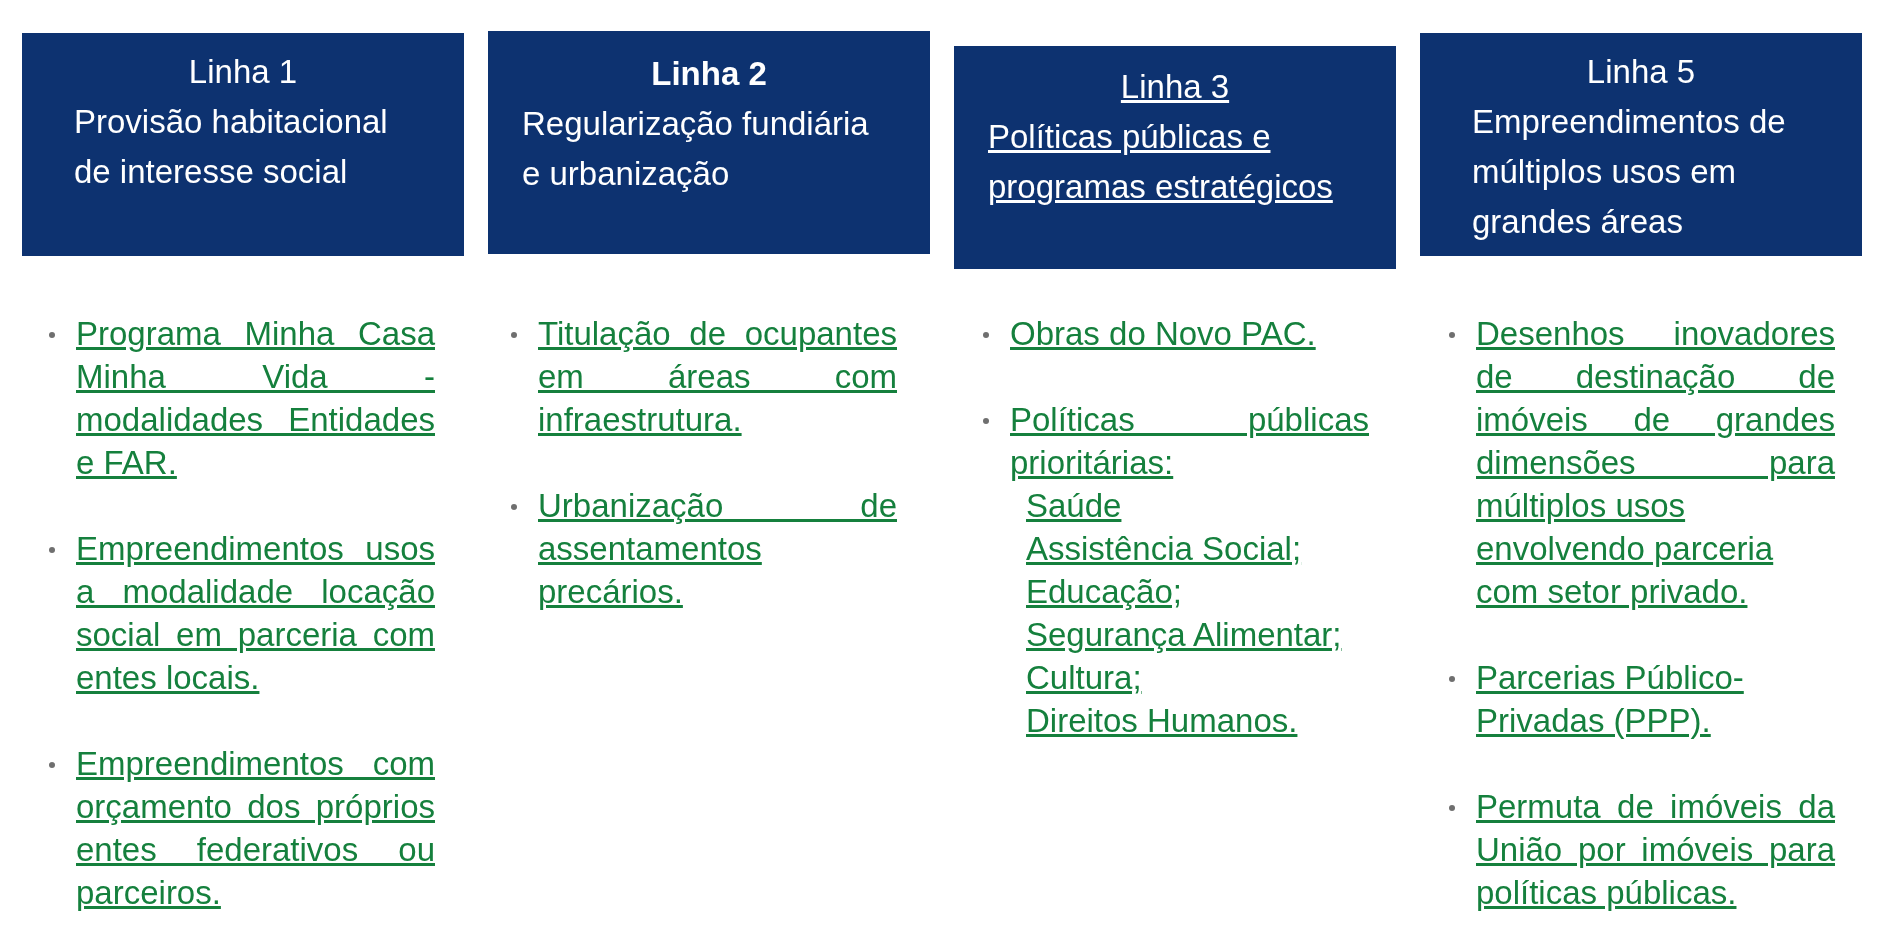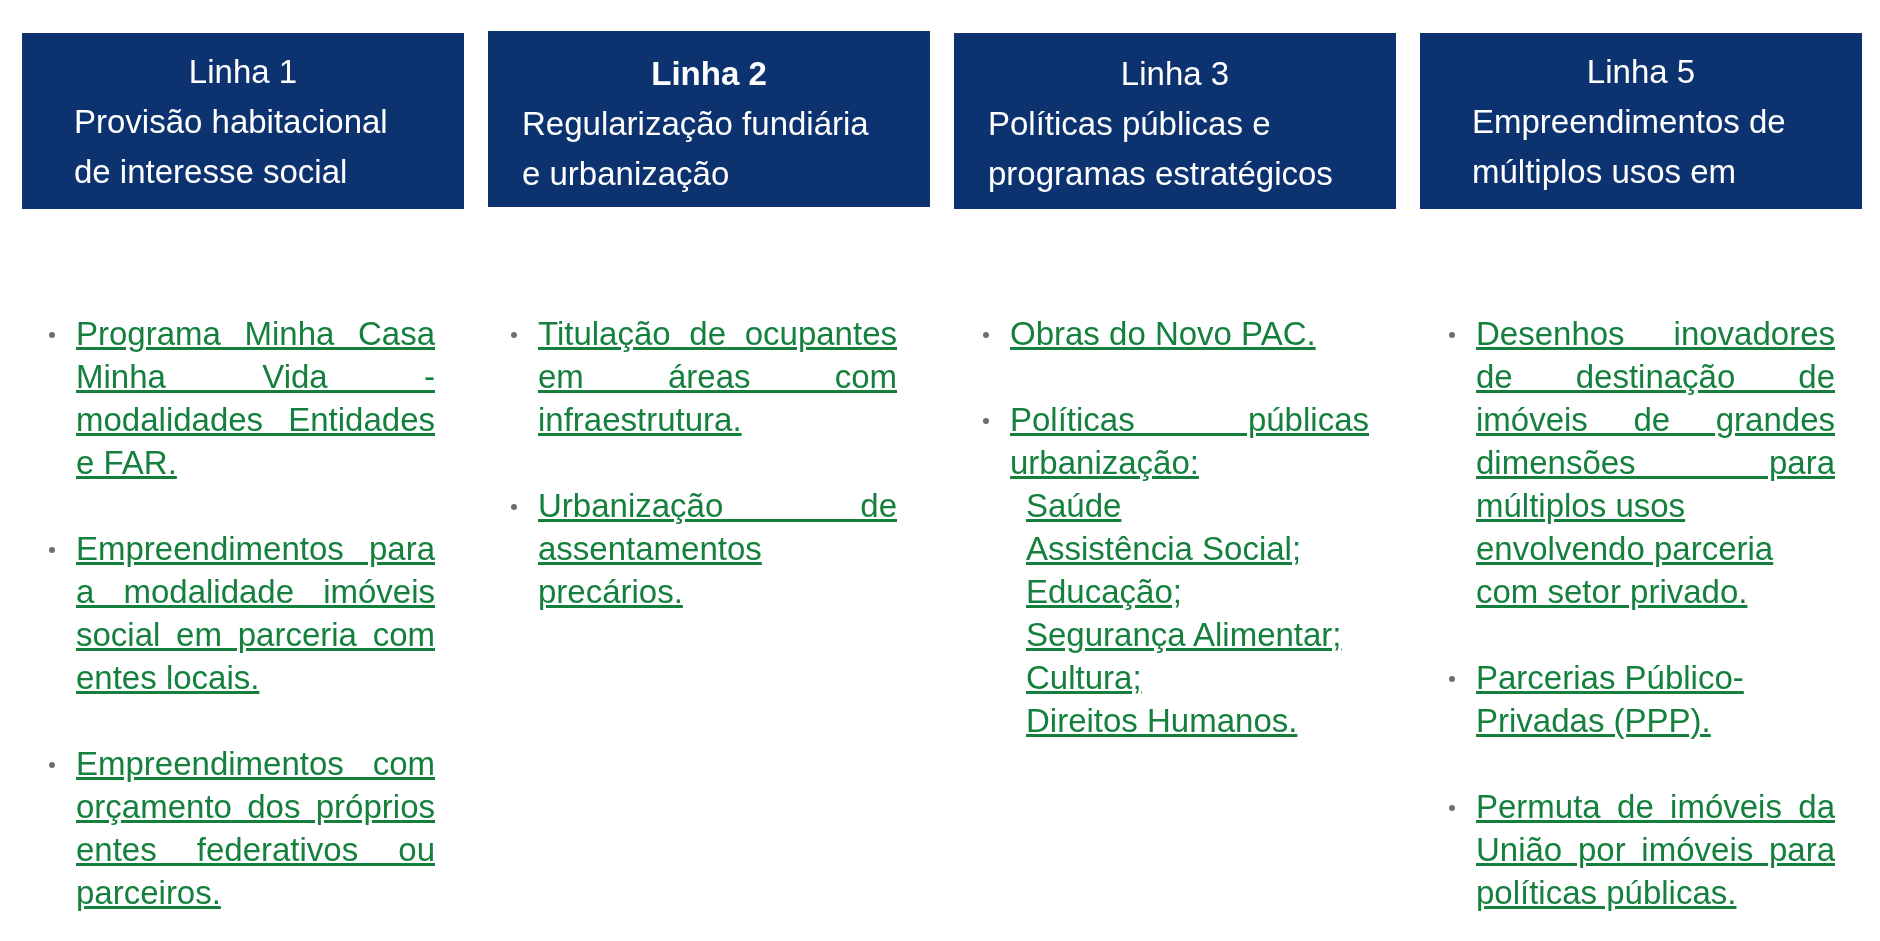--- a/index.html
+++ b/index.html
@@ -16,21 +16,21 @@
     }
     .column {
       position: absolute;
       top: 0;
       width: 442px;
     }
     .header-box {
       position: absolute;
       left: 0;
       width: 442px;
-      height: 176px;
+      height: 223px;
       background: #0d3270;
       color: #ffffff;
       box-sizing: border-box;
       padding: 0 20px 0 52px;
     }
     .header-box .linha {
       display: block;
       text-align: center;
       font-size: 33px;
       line-height: 50px;
@@ -96,21 +96,21 @@
     <span class="desc">Provisão habitacional
 de interesse social</span>
   </div>
   <ul class="body-list">
     <li>
       <span class="bullet"></span>
       <span class="text">Programa Minha Casa Minha Vida - modalidades Entidades e FAR.</span>
     </li>
     <li>
       <span class="bullet"></span>
-      <span class="text">Empreendimentos para a modalidade imóveis social em parceria com entes locais.</span>
+      <span class="text">Empreendimentos usos a modalidade locação social em parceria com entes locais.</span>
     </li>
     <li>
       <span class="bullet"></span>
       <span class="text">Empreendimentos com orçamento dos próprios entes federativos ou parceiros.</span>
     </li>
   </ul>
 </section>
 
 <section class="column" style="left:488px;">
   <div class="header-box" style="top:31px;">
@@ -124,33 +124,33 @@
       <span class="text">Titulação de ocupantes em áreas com infraestrutura.</span>
     </li>
     <li>
       <span class="bullet"></span>
       <span class="text">Urbanização de assentamentos precários.</span>
     </li>
   </ul>
 </section>
 
 <section class="column" style="left:954px;">
-  <div class="header-box" style="top:33px;">
+  <div class="header-box" style="top:46px;text-decoration:underline;">
     <span class="linha" style="margin-top:16px;">Linha 3</span>
     <span class="desc" style="margin-left:-18px;">Políticas públicas e
 programas estratégicos</span>
   </div>
   <ul class="body-list" style="left:2px;">
     <li>
       <span class="bullet"></span>
       <span class="text nojust">Obras do Novo PAC.</span>
     </li>
     <li>
       <span class="bullet"></span>
-      <span class="text" style="text-align-last:auto;">Políticas públicas urbanização:</span>
+      <span class="text" style="text-align-last:auto;">Políticas públicas prioritárias:</span>
       <span class="sub-list">
         <span>Saúde</span>
         <span>Assistência Social;</span>
         <span>Educação;</span>
         <span>Segurança Alimentar;</span>
         <span>Cultura;</span>
         <span>Direitos Humanos.</span>
       </span>
     </li>
   </ul>

